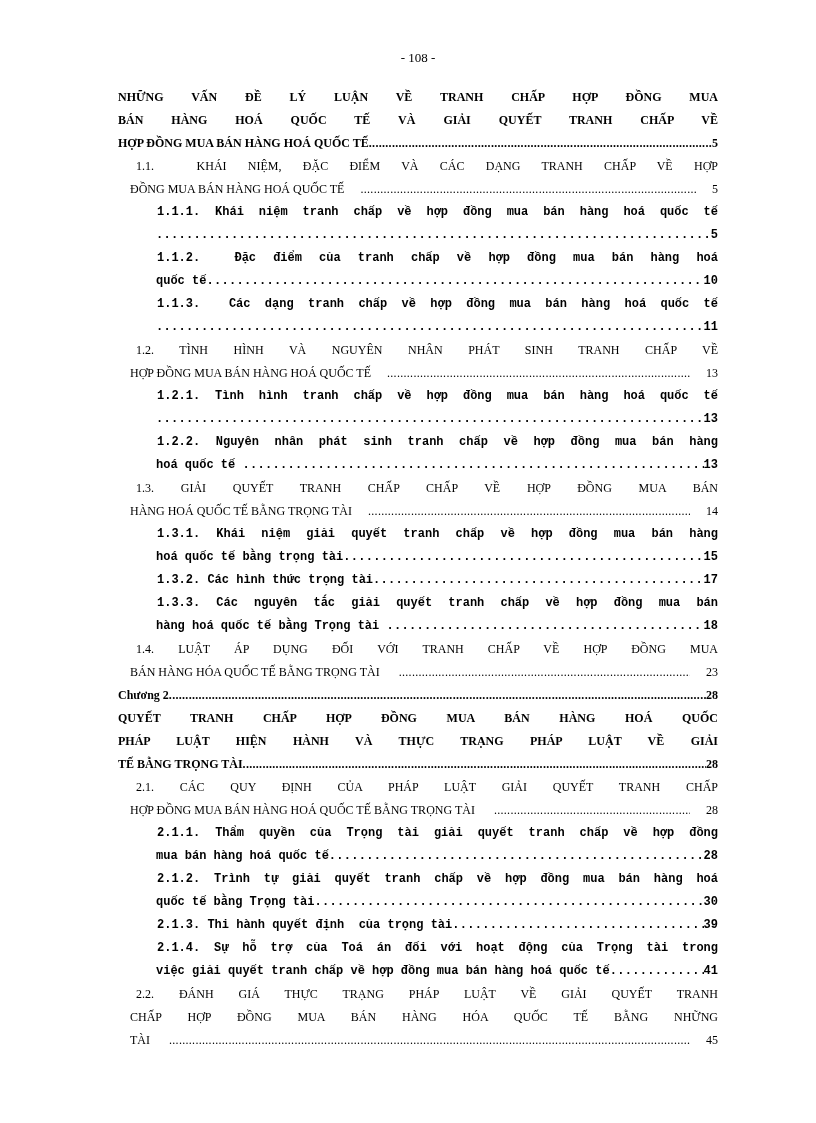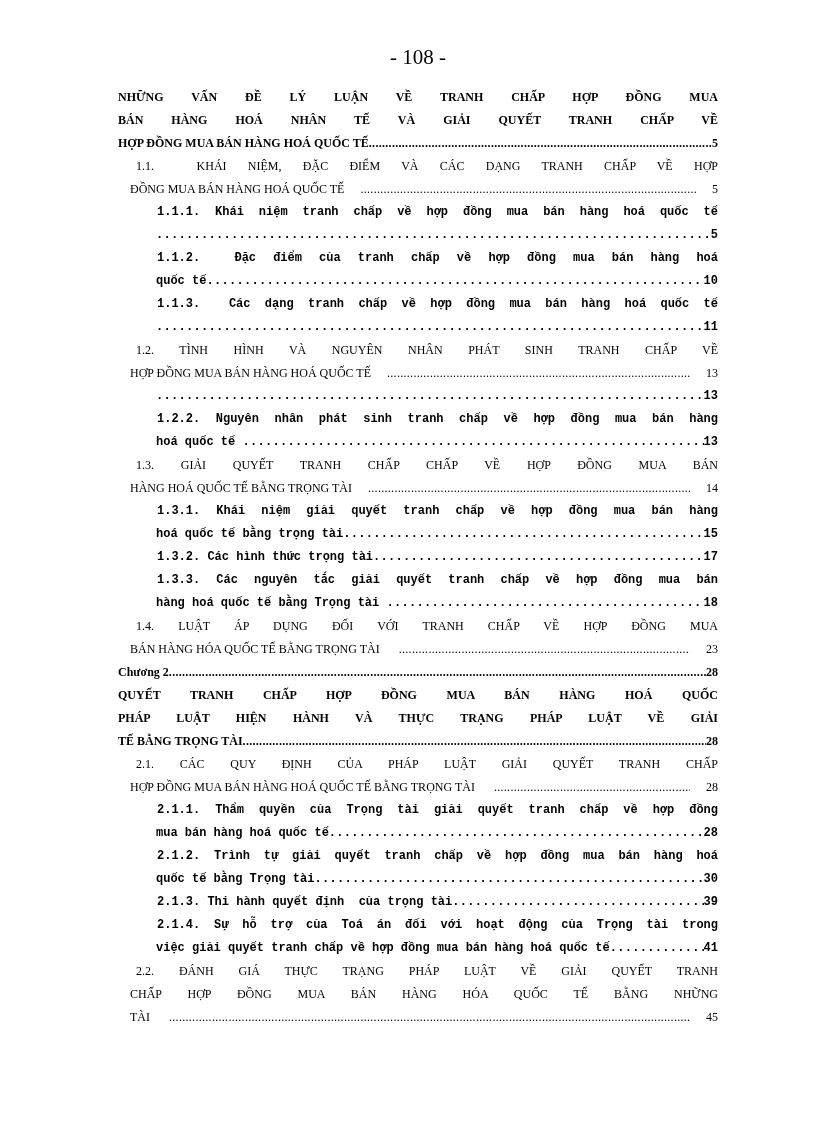--- a/index.html
+++ b/index.html
@@ -12,21 +12,21 @@
     overflow: hidden;
   }
   .page {
     box-sizing: border-box;
     width: 816px;
     height: 1123px;
     padding: 48px 98px 0 118px;
   }
   .pagenum {
     text-align: center;
-    font-size: 21px;
+    font-size: 13px;
     line-height: 19px;
     white-space: pre;
   }
   .toc {
     margin-top: 19px;
     font-size: 12px;
     line-height: 23px;
   }
   .line { min-height: 23px; }
   .bold { font-weight: 700; }
@@ -52,21 +52,21 @@
   }
   .leader .pg { flex: 0 0 auto; white-space: pre; }
 </style>
 </head>
 <body>
 
 <div class="page">
   <div class="pagenum">- 108 -</div>
   <div class="toc">
       <div class="line ind-0 bold justify">NHỮNG VẤN ĐỀ LÝ LUẬN VỀ TRANH CHẤP HỢP ĐỒNG MUA</div>
-      <div class="line ind-0 bold justify">BÁN HÀNG HOÁ NHÂN TẾ VÀ GIẢI QUYẾT TRANH CHẤP VỀ</div>
+      <div class="line ind-0 bold justify">BÁN HÀNG HOÁ QUỐC TẾ VÀ GIẢI QUYẾT TRANH CHẤP VỀ</div>
       <div class="line ind-0 cont bold leader">
         <span class="txt">HỢP ĐỒNG MUA BÁN HÀNG HOÁ QUỐC TẾ</span>
         <span class="dots"></span>
         <span class="pg">5</span>
       </div>
       <div class="line ind-1 justify">1.1.&nbsp; KHÁI NIỆM, ĐẶC ĐIỂM VÀ CÁC DẠNG TRANH CHẤP VỀ HỢP</div>
       <div class="line ind-1 cont leader">
         <span class="txt">ĐỒNG MUA BÁN HÀNG HOÁ QUỐC TẾ</span>
         <span class="dots"></span>
         <span class="pg">5</span>
@@ -88,20 +88,21 @@
         <span class="txt"></span>
         <span class="dots"></span>
         <span class="pg">11</span>
       </div>
       <div class="line ind-1 justify">1.2. TÌNH HÌNH VÀ NGUYÊN NHÂN PHÁT SINH TRANH CHẤP VỀ</div>
       <div class="line ind-1 cont leader">
         <span class="txt">HỢP ĐỒNG MUA BÁN HÀNG HOÁ QUỐC TẾ</span>
         <span class="dots"></span>
         <span class="pg">13</span>
       </div>
+      <div class="line ind-2 bold justify">1.2.1. Tình hình tranh chấp về hợp đồng mua bán hàng hoá quốc tế</div>
       <div class="line ind-2 cont bold leader">
         <span class="txt"></span>
         <span class="dots"></span>
         <span class="pg">13</span>
       </div>
       <div class="line ind-2 bold justify">1.2.2. Nguyên nhân phát sinh tranh chấp về hợp đồng mua bán hàng</div>
       <div class="line ind-2 cont bold leader">
         <span class="txt">hoá quốc tế </span>
         <span class="dots"></span>
         <span class="pg">13</span>

